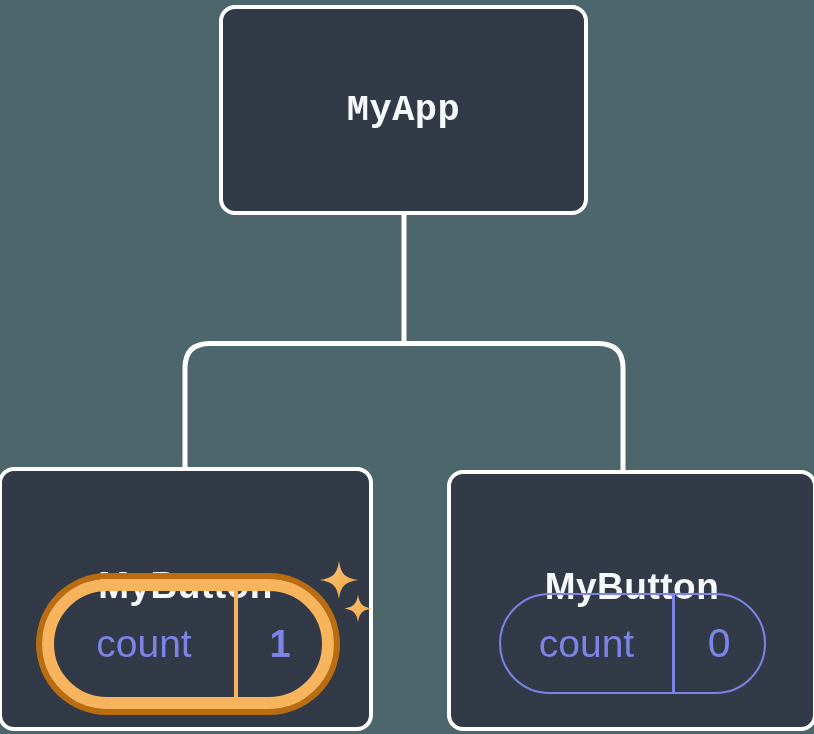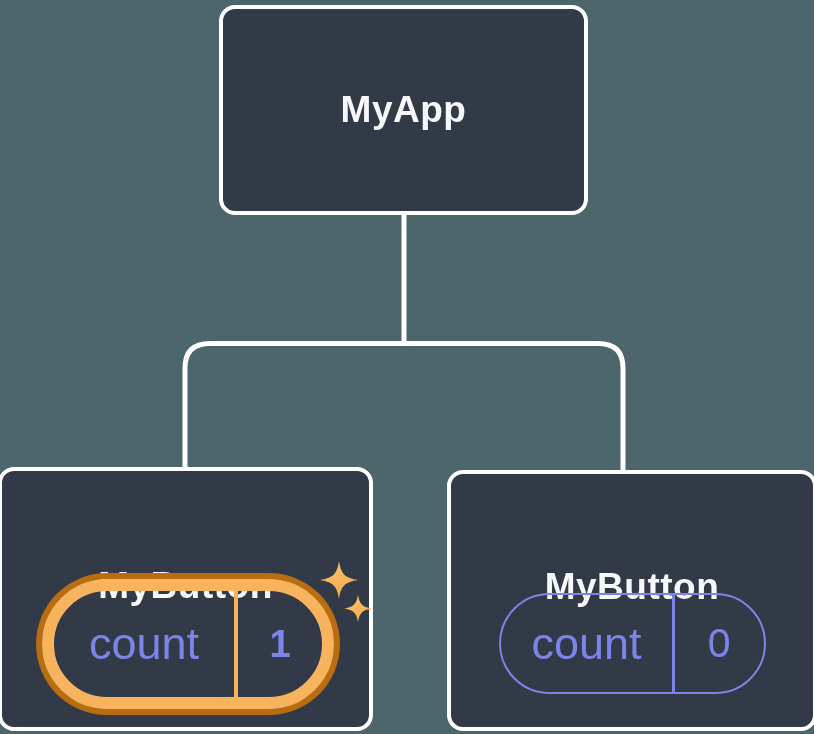--- a/index.html
+++ b/index.html
@@ -23,21 +23,21 @@
   .node {
     position: absolute;
     box-sizing: border-box;
     background: var(--node-fill, #333a47);
     border: 4px solid var(--line, #ffffff);
     border-radius: 16px;
   }
   .node-root {
     left: 219px; top: 5px;
     width: 369px; height: 210px;
-    display: flex; align-items: center; justify-content: center;
+    display: flex; align-items: center; justify-content: center; font-family: Liberation Mono, monospace;
   }
   .node-title {
     color: #f7f8fa;
     font-size: 37px;
     font-weight: 700;
     letter-spacing: 0.5px;
     text-align: center;
   }
   .node-child-left {
     left: -2px; top: 467px;
@@ -110,21 +110,21 @@
     width: 2.5px;
     background: var(--purple, #7d84e8);
   }
   .pill-plain .seg-value {
     flex: 1;
     display: flex; align-items: center; justify-content: center;
   }
 
   .state-label {
     color: var(--purple, #7d84e8);
-    font-size: 45px;
+    font-size: 39px;
     font-weight: 400;
   }
   .state-value-bold {
     color: var(--purple, #7d84e8);
     font-size: 38px;
     font-weight: 700;
   }
   .state-value {
     color: var(--purple, #7d84e8);
     font-size: 41px;

